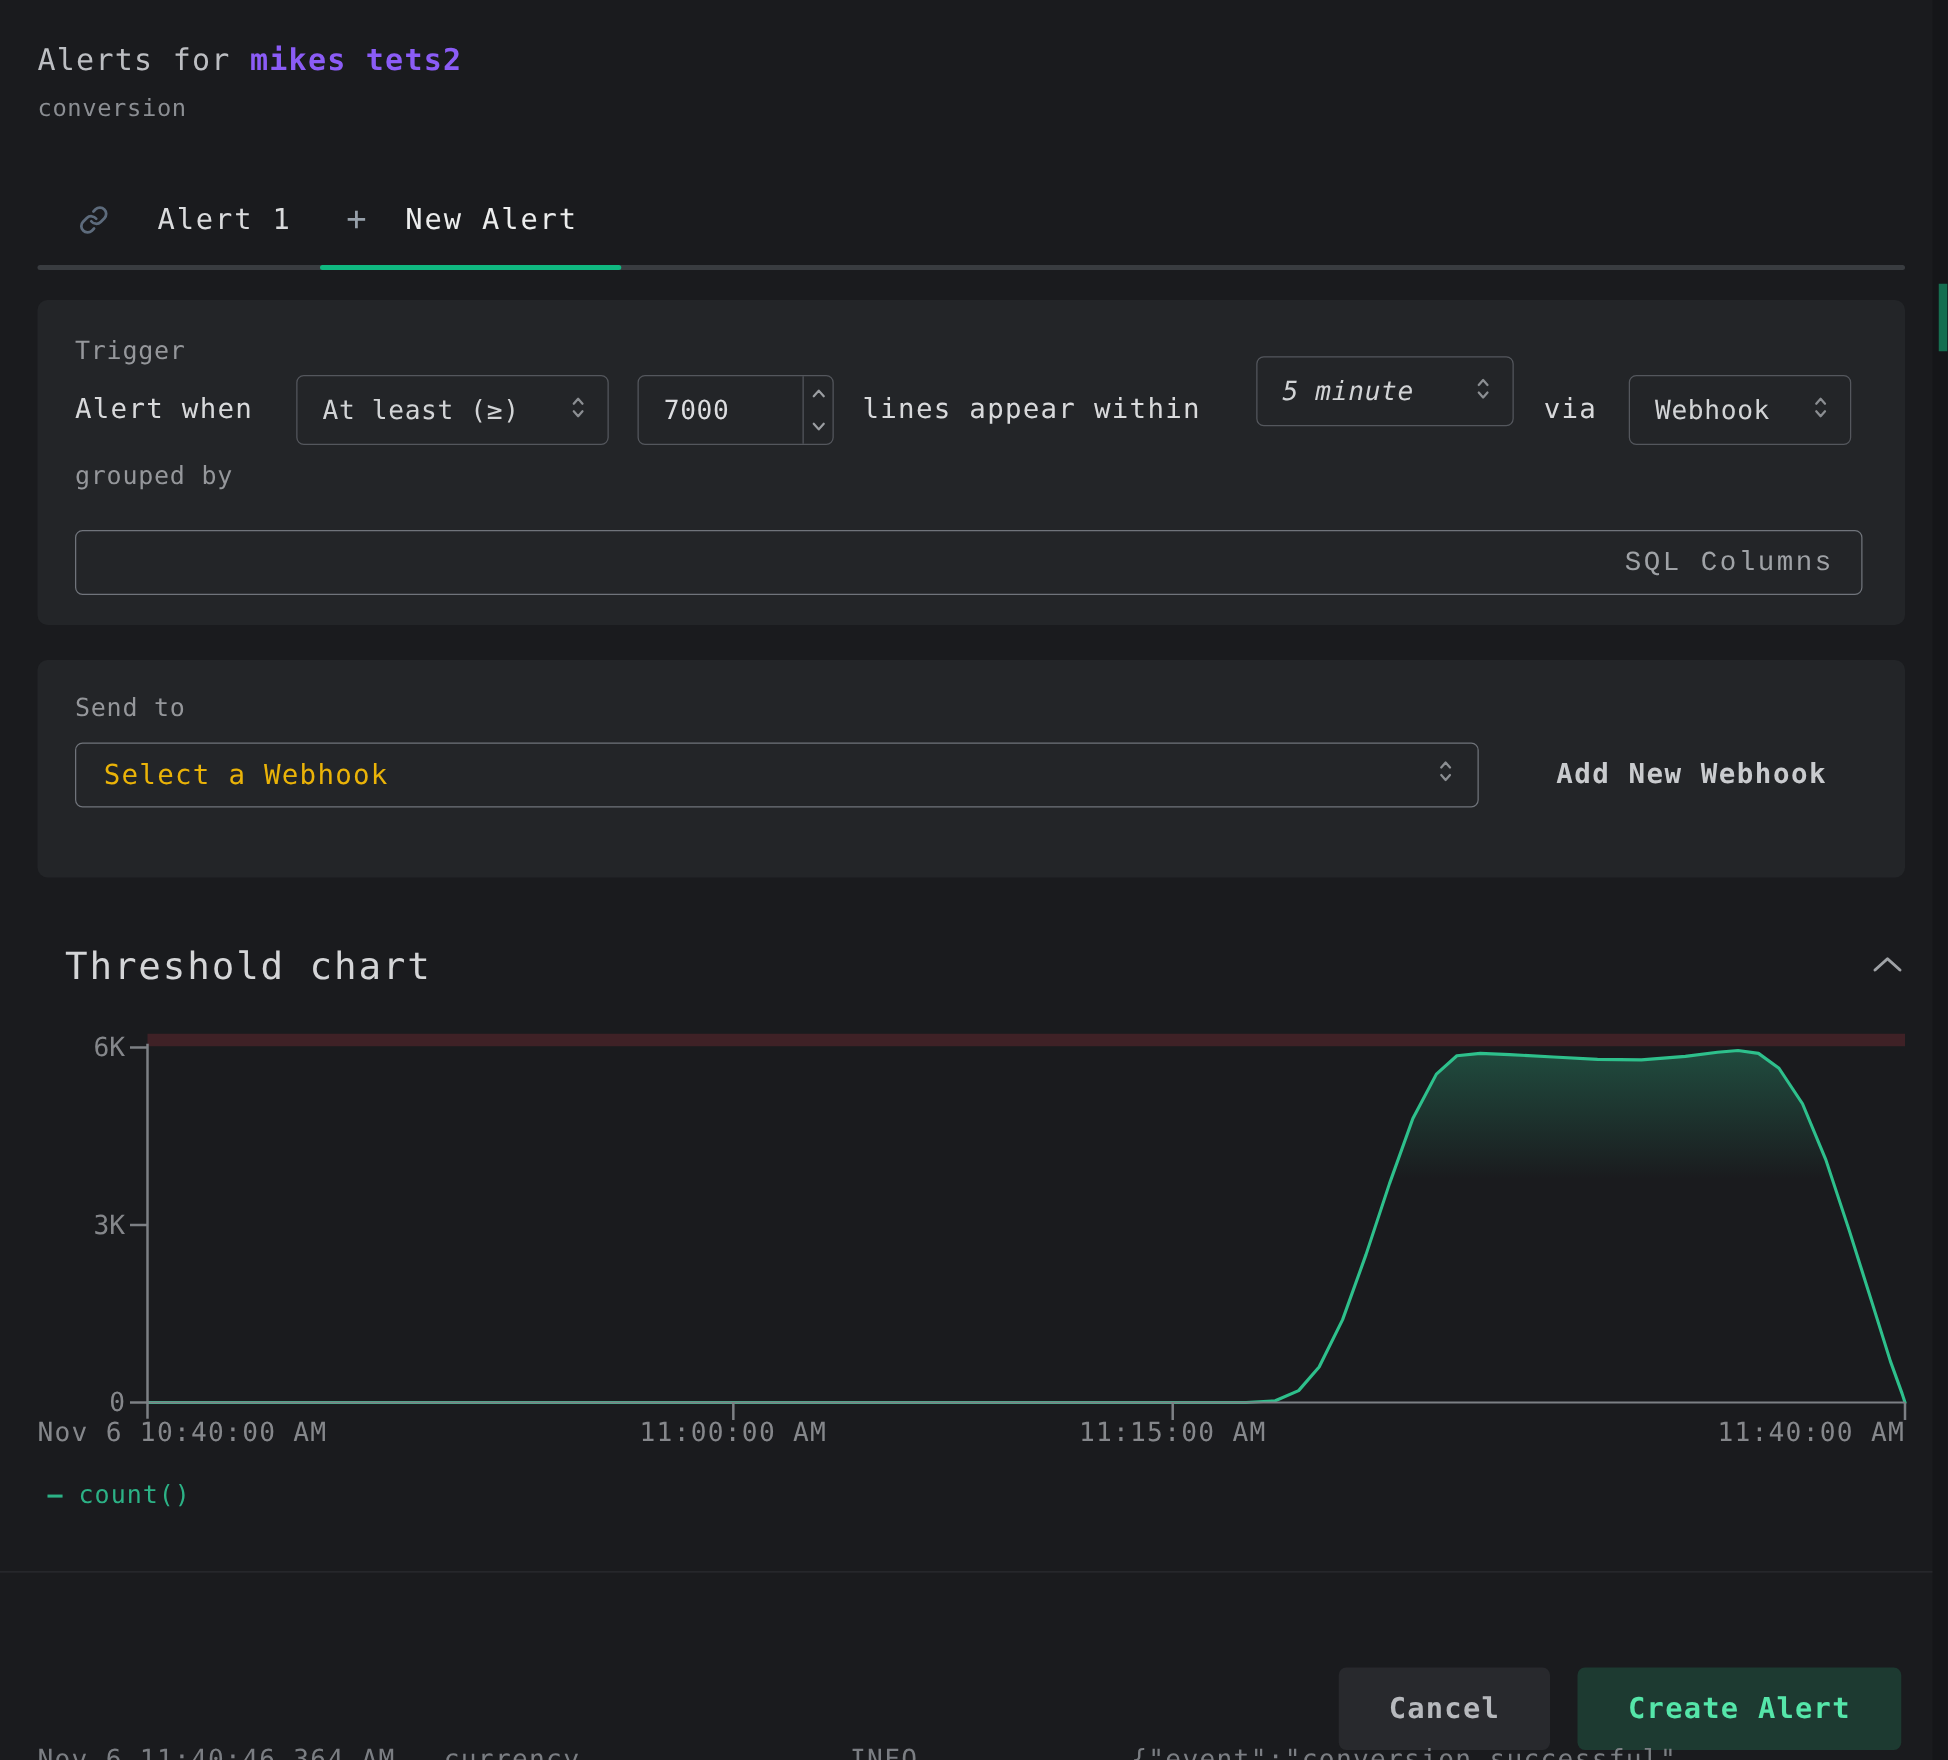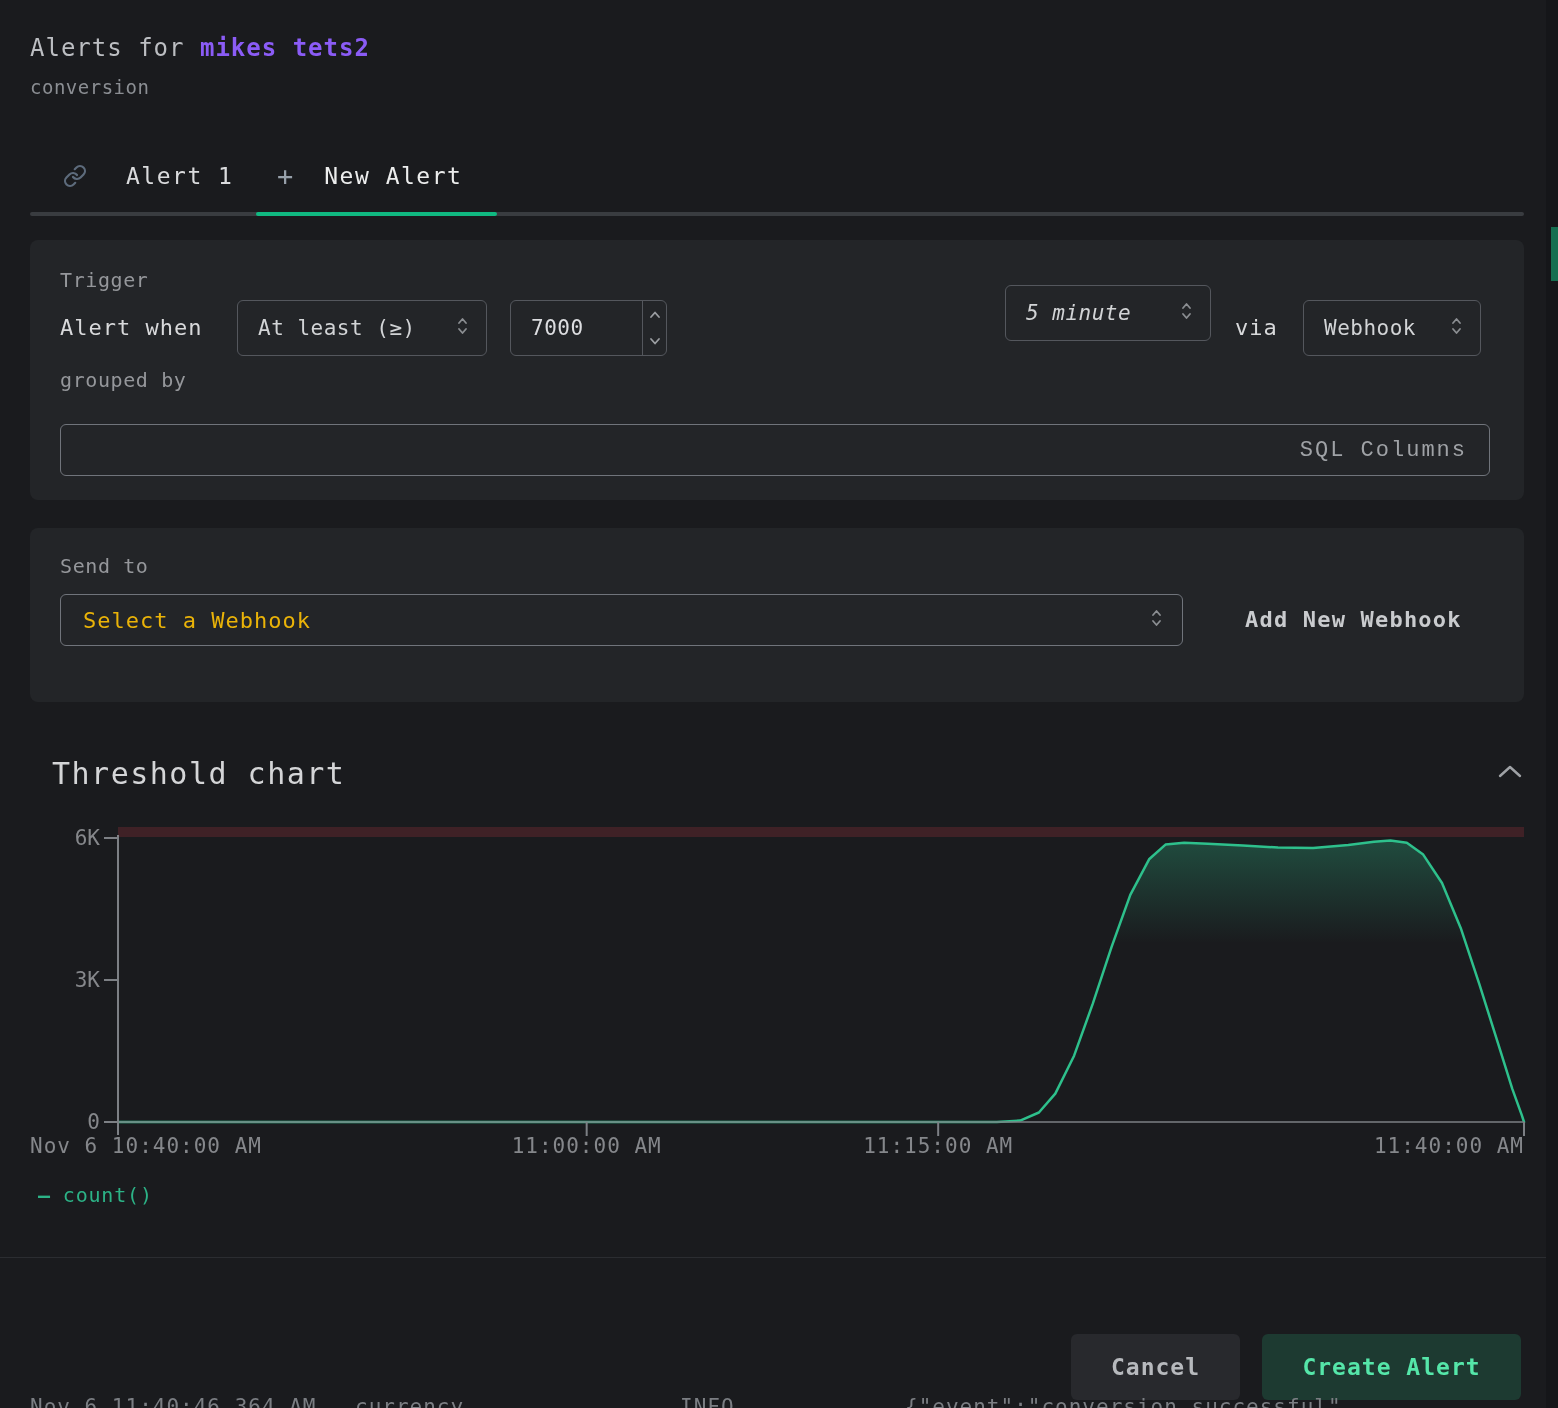--- a/index.html
+++ b/index.html
@@ -132,20 +132,21 @@
           </svg>
       </div>
       <div>
         <svg width="12" height="9" viewBox="0 0 12 9" fill="none" stroke="currentColor" stroke-width="1.8" stroke-linecap="round" stroke-linejoin="round">
             <path d="m2 2 4 4.5L10 2"></path>
           </svg>
       </div>
     </div>
   </div>
 
+  <div class="abs row-text" style="left:660px; top:60px;">lines appear within</div>
 
   <div class="abs select" style="left:975px; top:45px; width:206px;font-style:italic;">
     <span>5 minute</span>
     <span class="caret">
       <svg width="15" height="22" viewBox="0 0 15 22" fill="none" stroke="currentColor" stroke-width="1.8" stroke-linecap="round" stroke-linejoin="round">
         <path d="m4 8 3.5-4L11 8"></path>
           <path d="m4 14 3.5 4 3.5-4"></path>
       </svg>
     </span>
   </div>

